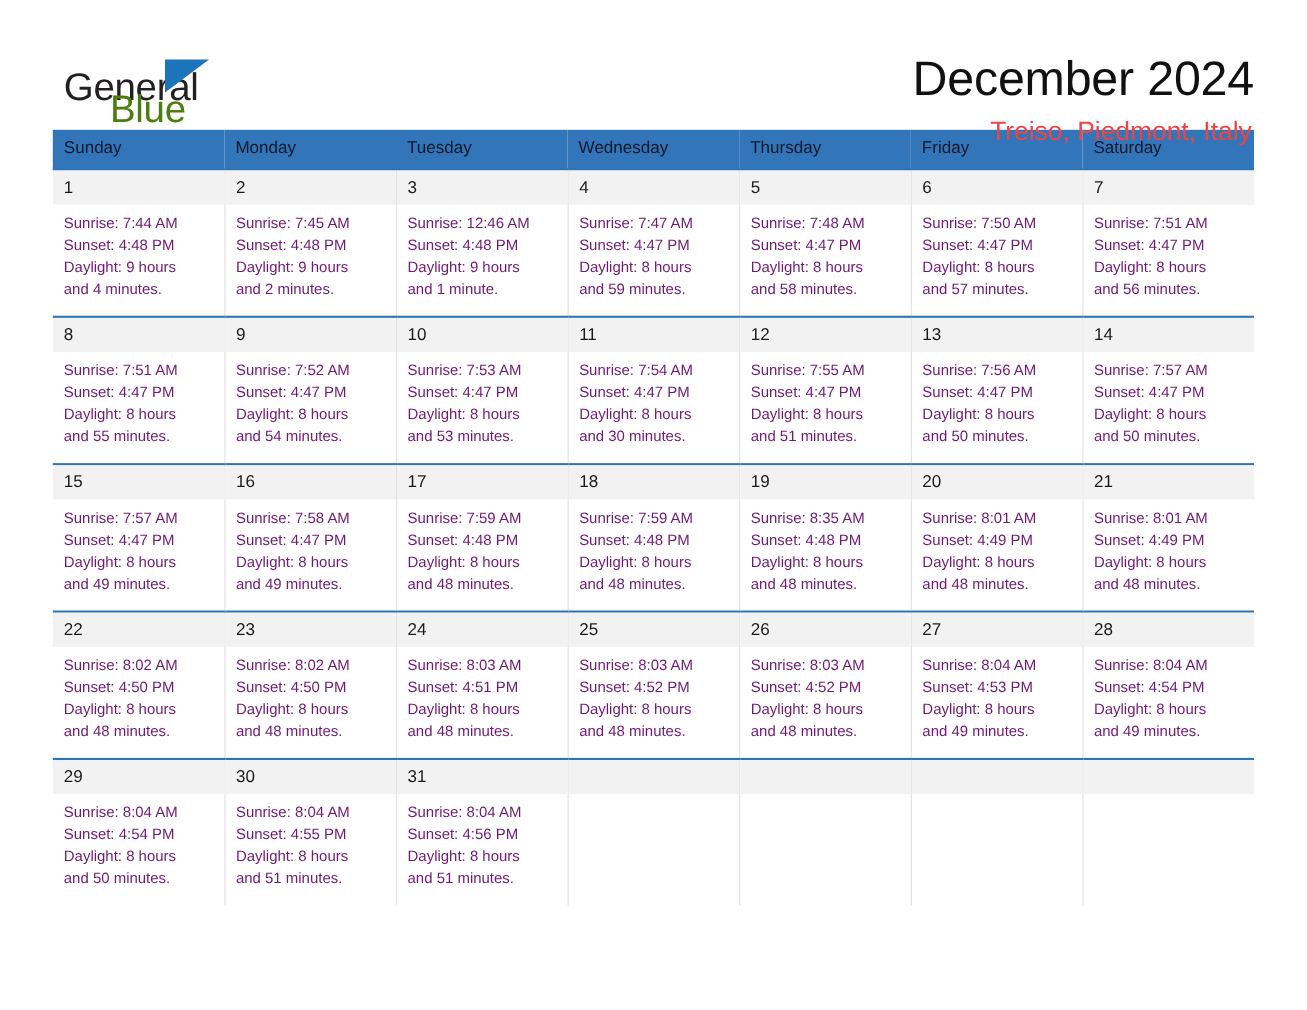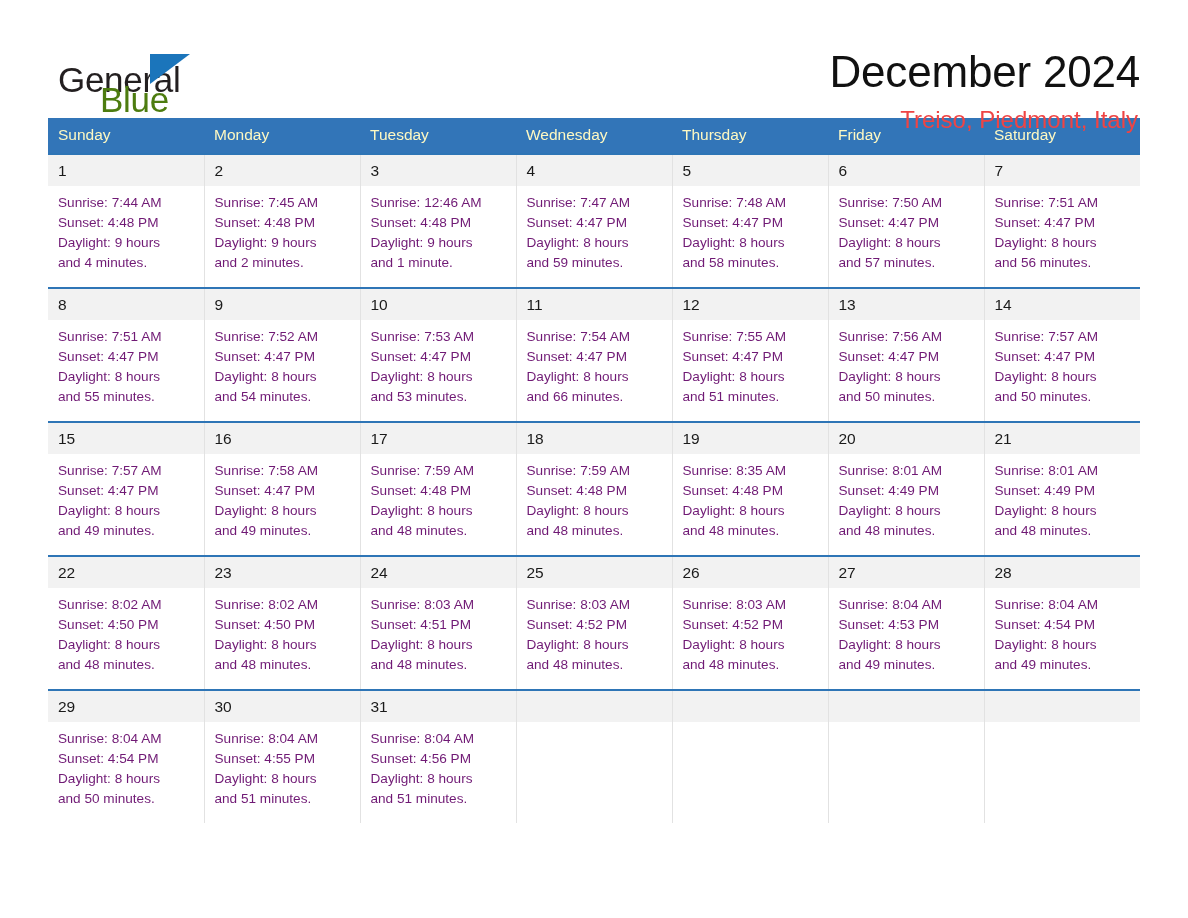--- a/index.html
+++ b/index.html
@@ -85,21 +85,21 @@
 
   
   .calendar {
     margin-top: 14px;
     width: 1092px;
     border-collapse: collapse;
     table-layout: fixed;
   }
   .calendar th {
     background: #3275b8;
-    color: #fef9c3;
+    color: #0f172a;
     font-weight: normal;
     font-size: 15.5px;
     text-align: left;
     padding: 8px 0 9px 10px;
     height: 17px;
     border: none;
   }
   .week-row > td {
     padding: 0;
     vertical-align: top;
@@ -275,21 +275,21 @@
               </div>
             </div>
           </td>
           <td>
             <div class="daycell">
               <div class="daynum">11</div>
               <div class="info">
                 <div>Sunrise: 7:54 AM</div>
                 <div>Sunset: 4:47 PM</div>
                 <div>Daylight: 8 hours</div>
-                <div>and 66 minutes.</div>
+                <div>and 30 minutes.</div>
               </div>
             </div>
           </td>
           <td>
             <div class="daycell">
               <div class="daynum">12</div>
               <div class="info">
                 <div>Sunrise: 7:55 AM</div>
                 <div>Sunset: 4:47 PM</div>
                 <div>Daylight: 8 hours</div>

